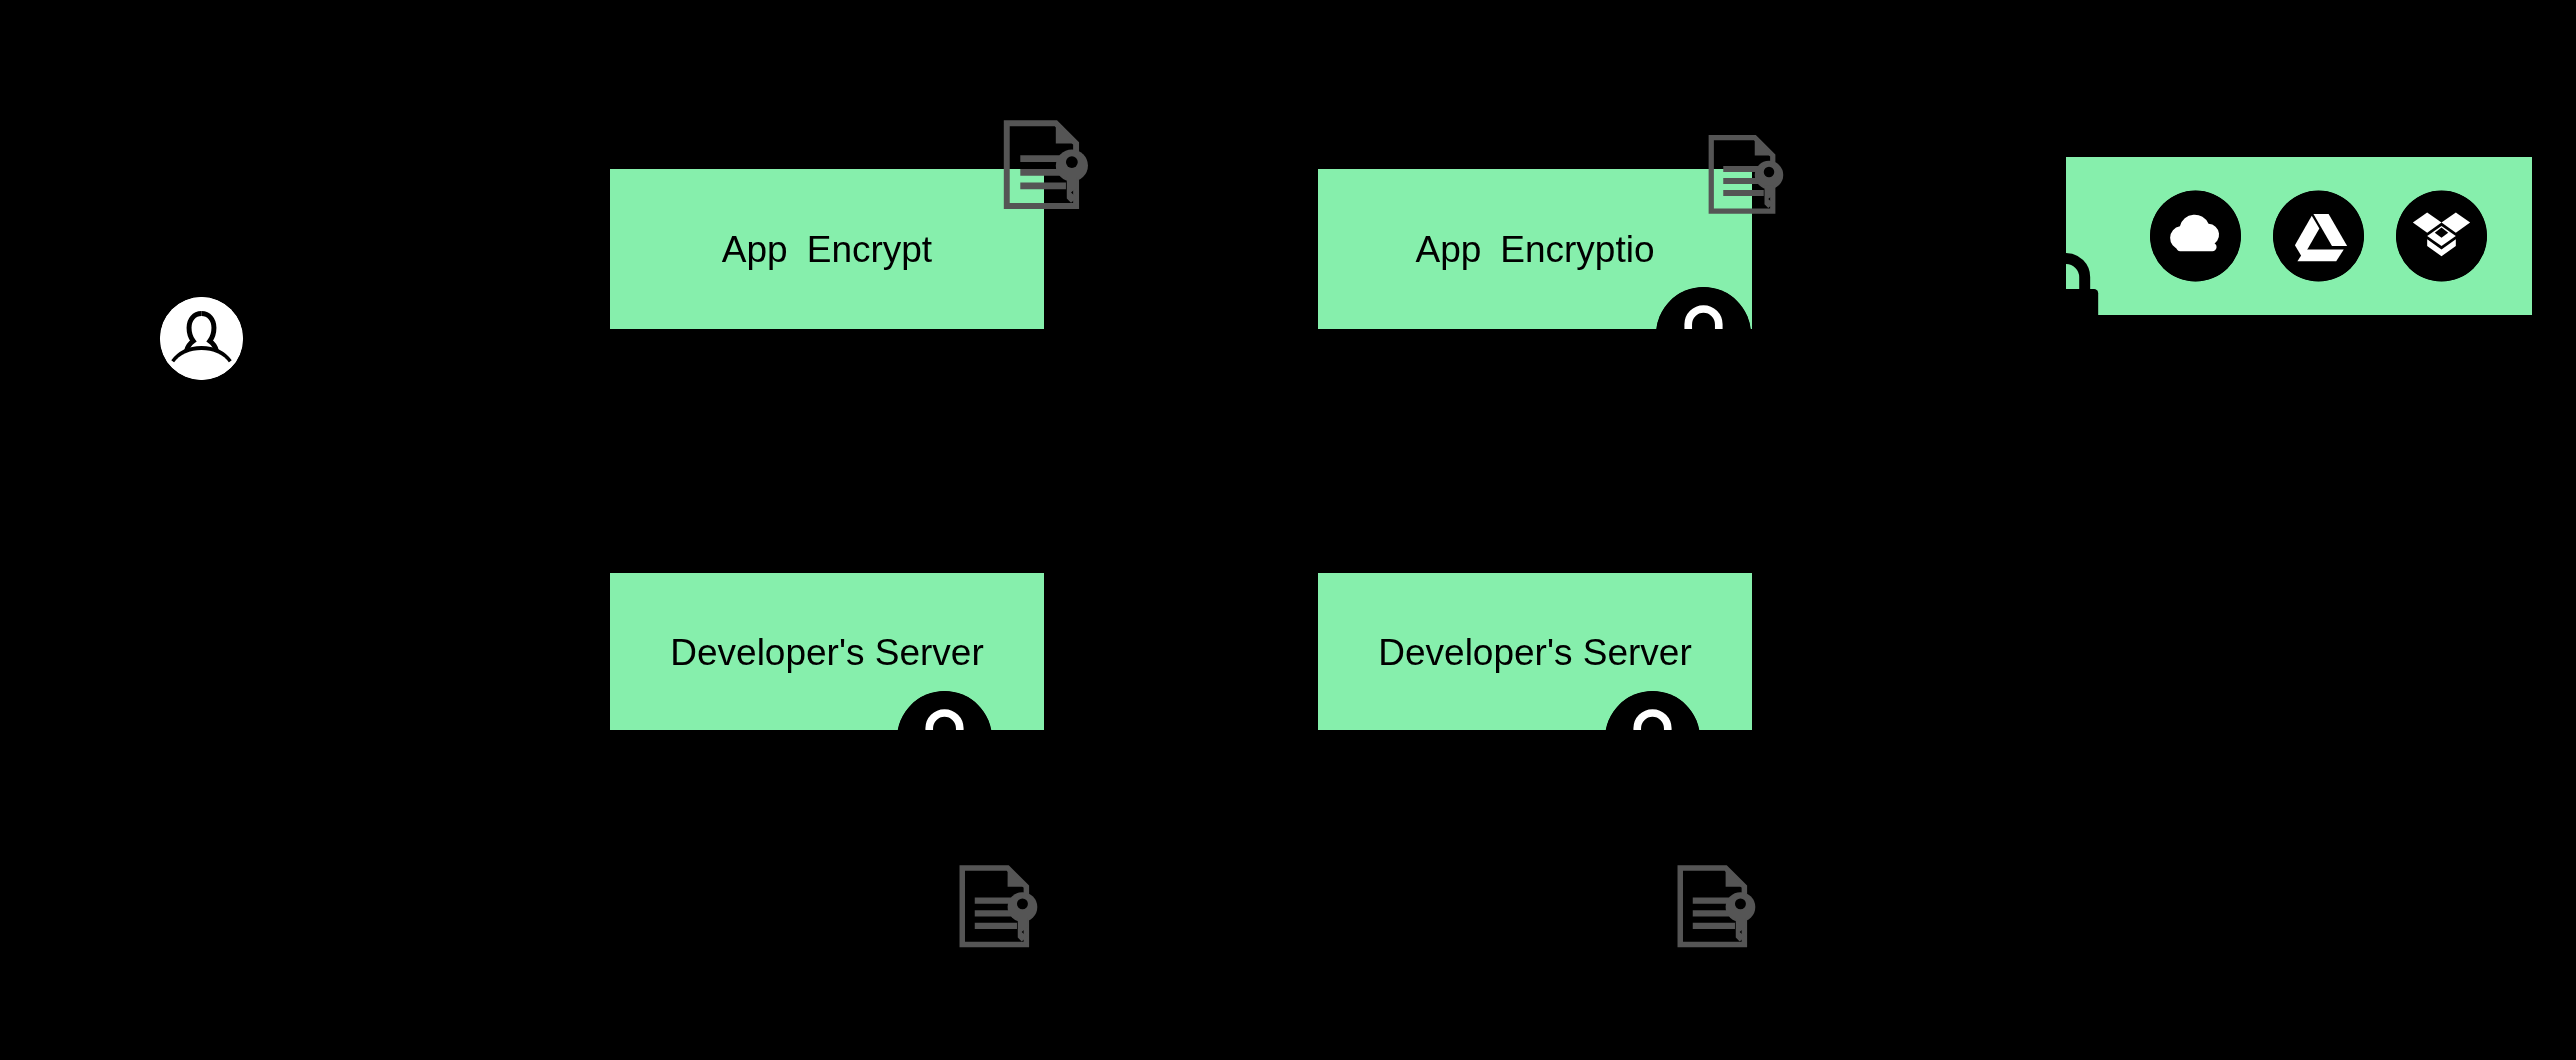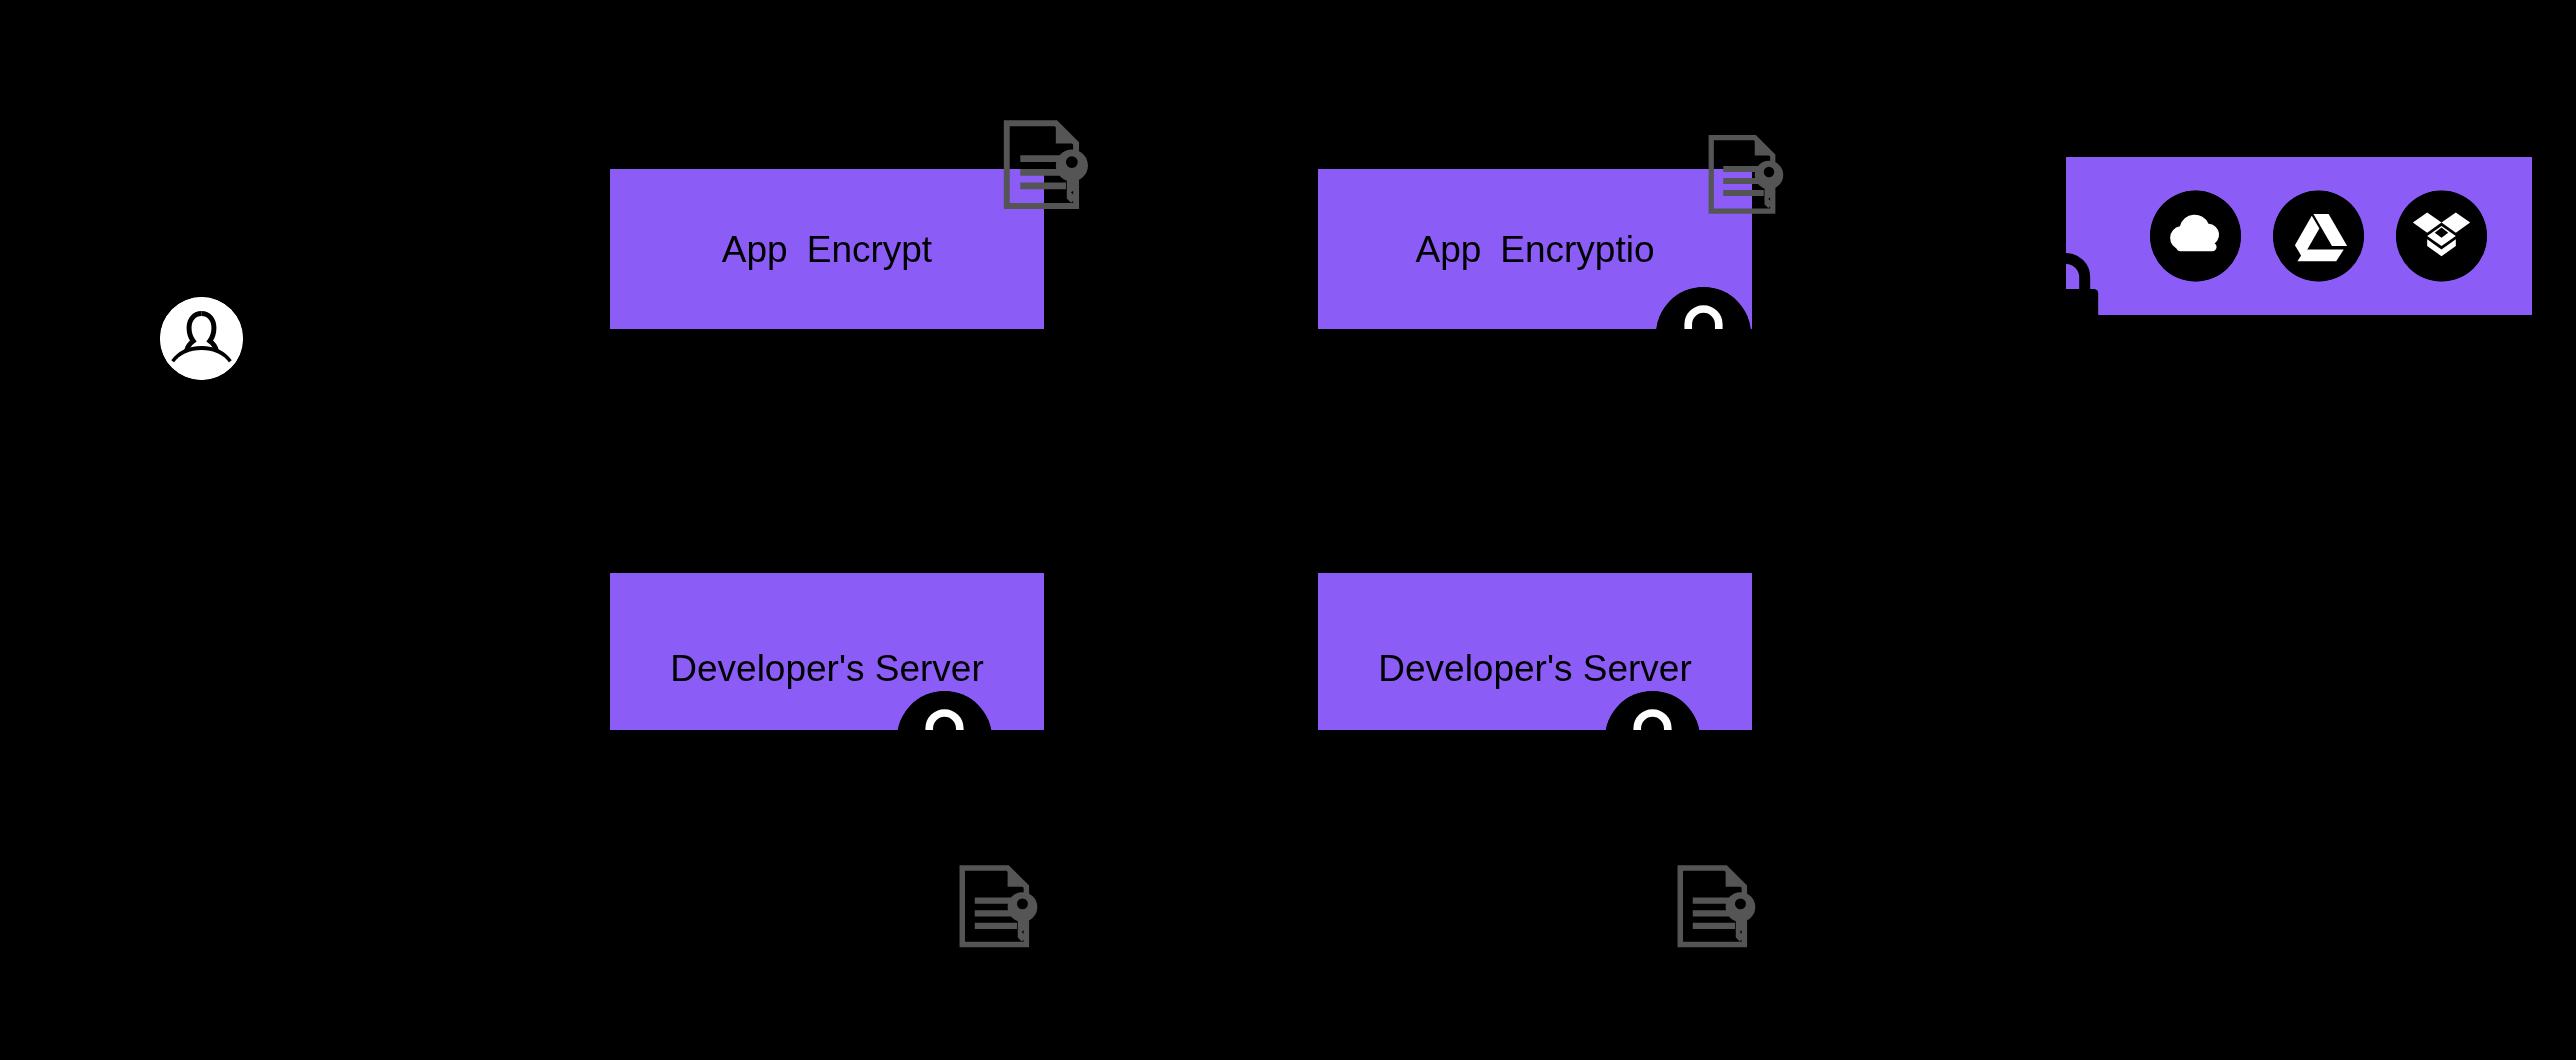--- a/index.html
+++ b/index.html
@@ -20,21 +20,21 @@
   }
 
   
   .node {
     position: absolute;
     box-sizing: border-box;
   }
 
   
   .box {
-    background: #8b5cf6;
+    background: #86efac;
     border: 0.8px solid #000000;
     overflow: hidden;
   }
 
   .box-label-row {
     position: absolute;
     left: 0;
     right: 0;
     top: 50%;
     transform: translateY(-50%);
@@ -52,21 +52,20 @@
     font-family: "Liberation Sans", sans-serif;
   }
 
   .box-label.secondary {
     margin-left: 19px;
   }
 
   
   .box-label-row.single {
     justify-content: center;
-    margin-top: 16px;
   }
 
   
   .avatar {
     border-radius: 50%;
     background: #ffffff;
     overflow: hidden;
   }
 
   

